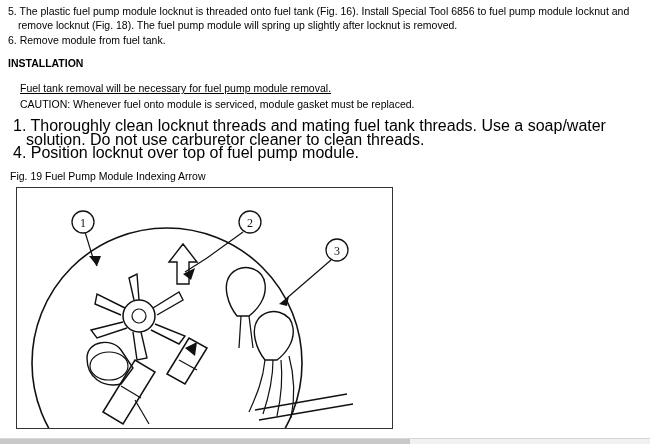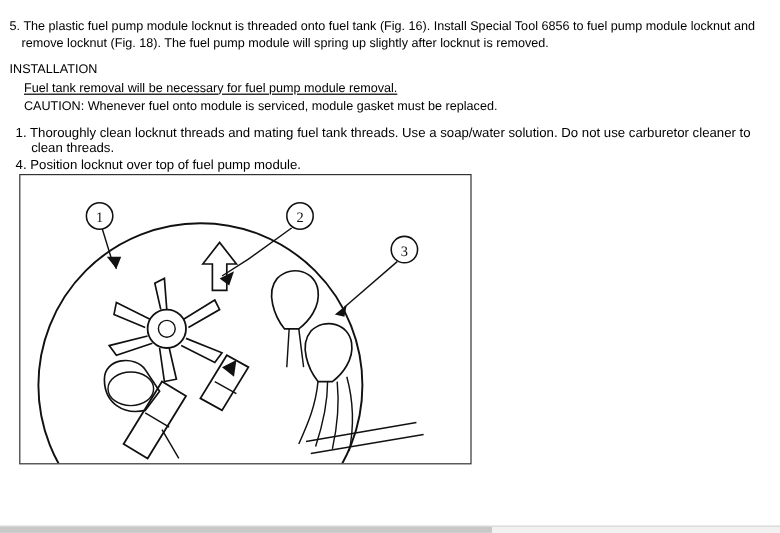--- a/index.html
+++ b/index.html
@@ -13,44 +13,44 @@
     font-family: "Liberation Sans", sans-serif;
     color: #000000;
     overflow: hidden;
     position: relative;
   }
   .page {
     position: relative;
     width: 650px;
     height: 444px;
     box-sizing: border-box;
-    padding: 16px 8px 0 8px;
+    padding: 5px 8px 0 8px;
   }
   .para {
     font-size: 10.5px;
     line-height: 13.5px;
     margin: 0 0 2px 0;
     text-align: left;
   }
   .para-indent {
     padding-left: 10px;
     text-indent: -10px;
   }
   .step {
-    font-size: 11px;
+    font-size: 16px;
     line-height: 13.5px;
     margin: 0;
     padding-left: 18px;
     text-indent: -13px;
   }
   .heading {
     font-size: 10.5px;
-    font-weight: normal;
-    line-height: 13.5px;
-    margin: 9px 0 2px 0;
+    font-weight: bold;
+    line-height: 13.5px;
+    margin: 9px 0 12px 0;
   }
   .spaced {
     margin-top: 8px;
   }
   .caution-line {
     font-size: 10.5px;
     line-height: 13.5px;
     margin: 0 0 2px 0;
     padding-left: 12px;
   }
@@ -102,32 +102,34 @@
     height: 5px;
     background: #c8c8c8;
   }
 </style>
 </head>
 <body>
 
 <div class="page">
 
   <p class="para para-indent">5. The plastic fuel pump module locknut is threaded onto fuel tank (Fig. 16). Install Special Tool 6856 to fuel pump module locknut and remove locknut (Fig. 18). The fuel pump module will spring up slightly after locknut is removed.</p>
+  <p class="para para-indent">6. Remove module from fuel tank.</p>
 
   <h2 class="heading">INSTALLATION</h2>
 
   <p class="para indent-block">Fuel tank removal will be necessary for fuel pump module removal.</p>
 
   <p class="caution-line spaced"><span class="caution-word">CAUTION:</span><span> Whenever fuel onto module is serviced, module gasket must be replaced.</span></p>
 
   <div class="list">
     <p class="step">1. Thoroughly clean locknut threads and mating fuel tank threads. Use a soap/water solution. Do not use carburetor cleaner to clean threads.</p>
     <p class="step">4. Position locknut over top of fuel pump module.</p>
   </div>
 
+  <p class="fig-caption">Fig. 19 Fuel Pump Module Indexing Arrow</p>
 
   <div class="figure-box">
     <svg width="375" height="240" viewBox="0 0 375 240">
 
       <circle cx="150" cy="175" r="135" fill="none" stroke="#111" stroke-width="1.6"></circle>
 
       <circle cx="122" cy="128" r="16" fill="none" stroke="#111" stroke-width="1.5"></circle>
       <circle cx="122" cy="128" r="7" fill="none" stroke="#111" stroke-width="1.2"></circle>
 
       <g stroke="#111" stroke-width="1.4" fill="none">

